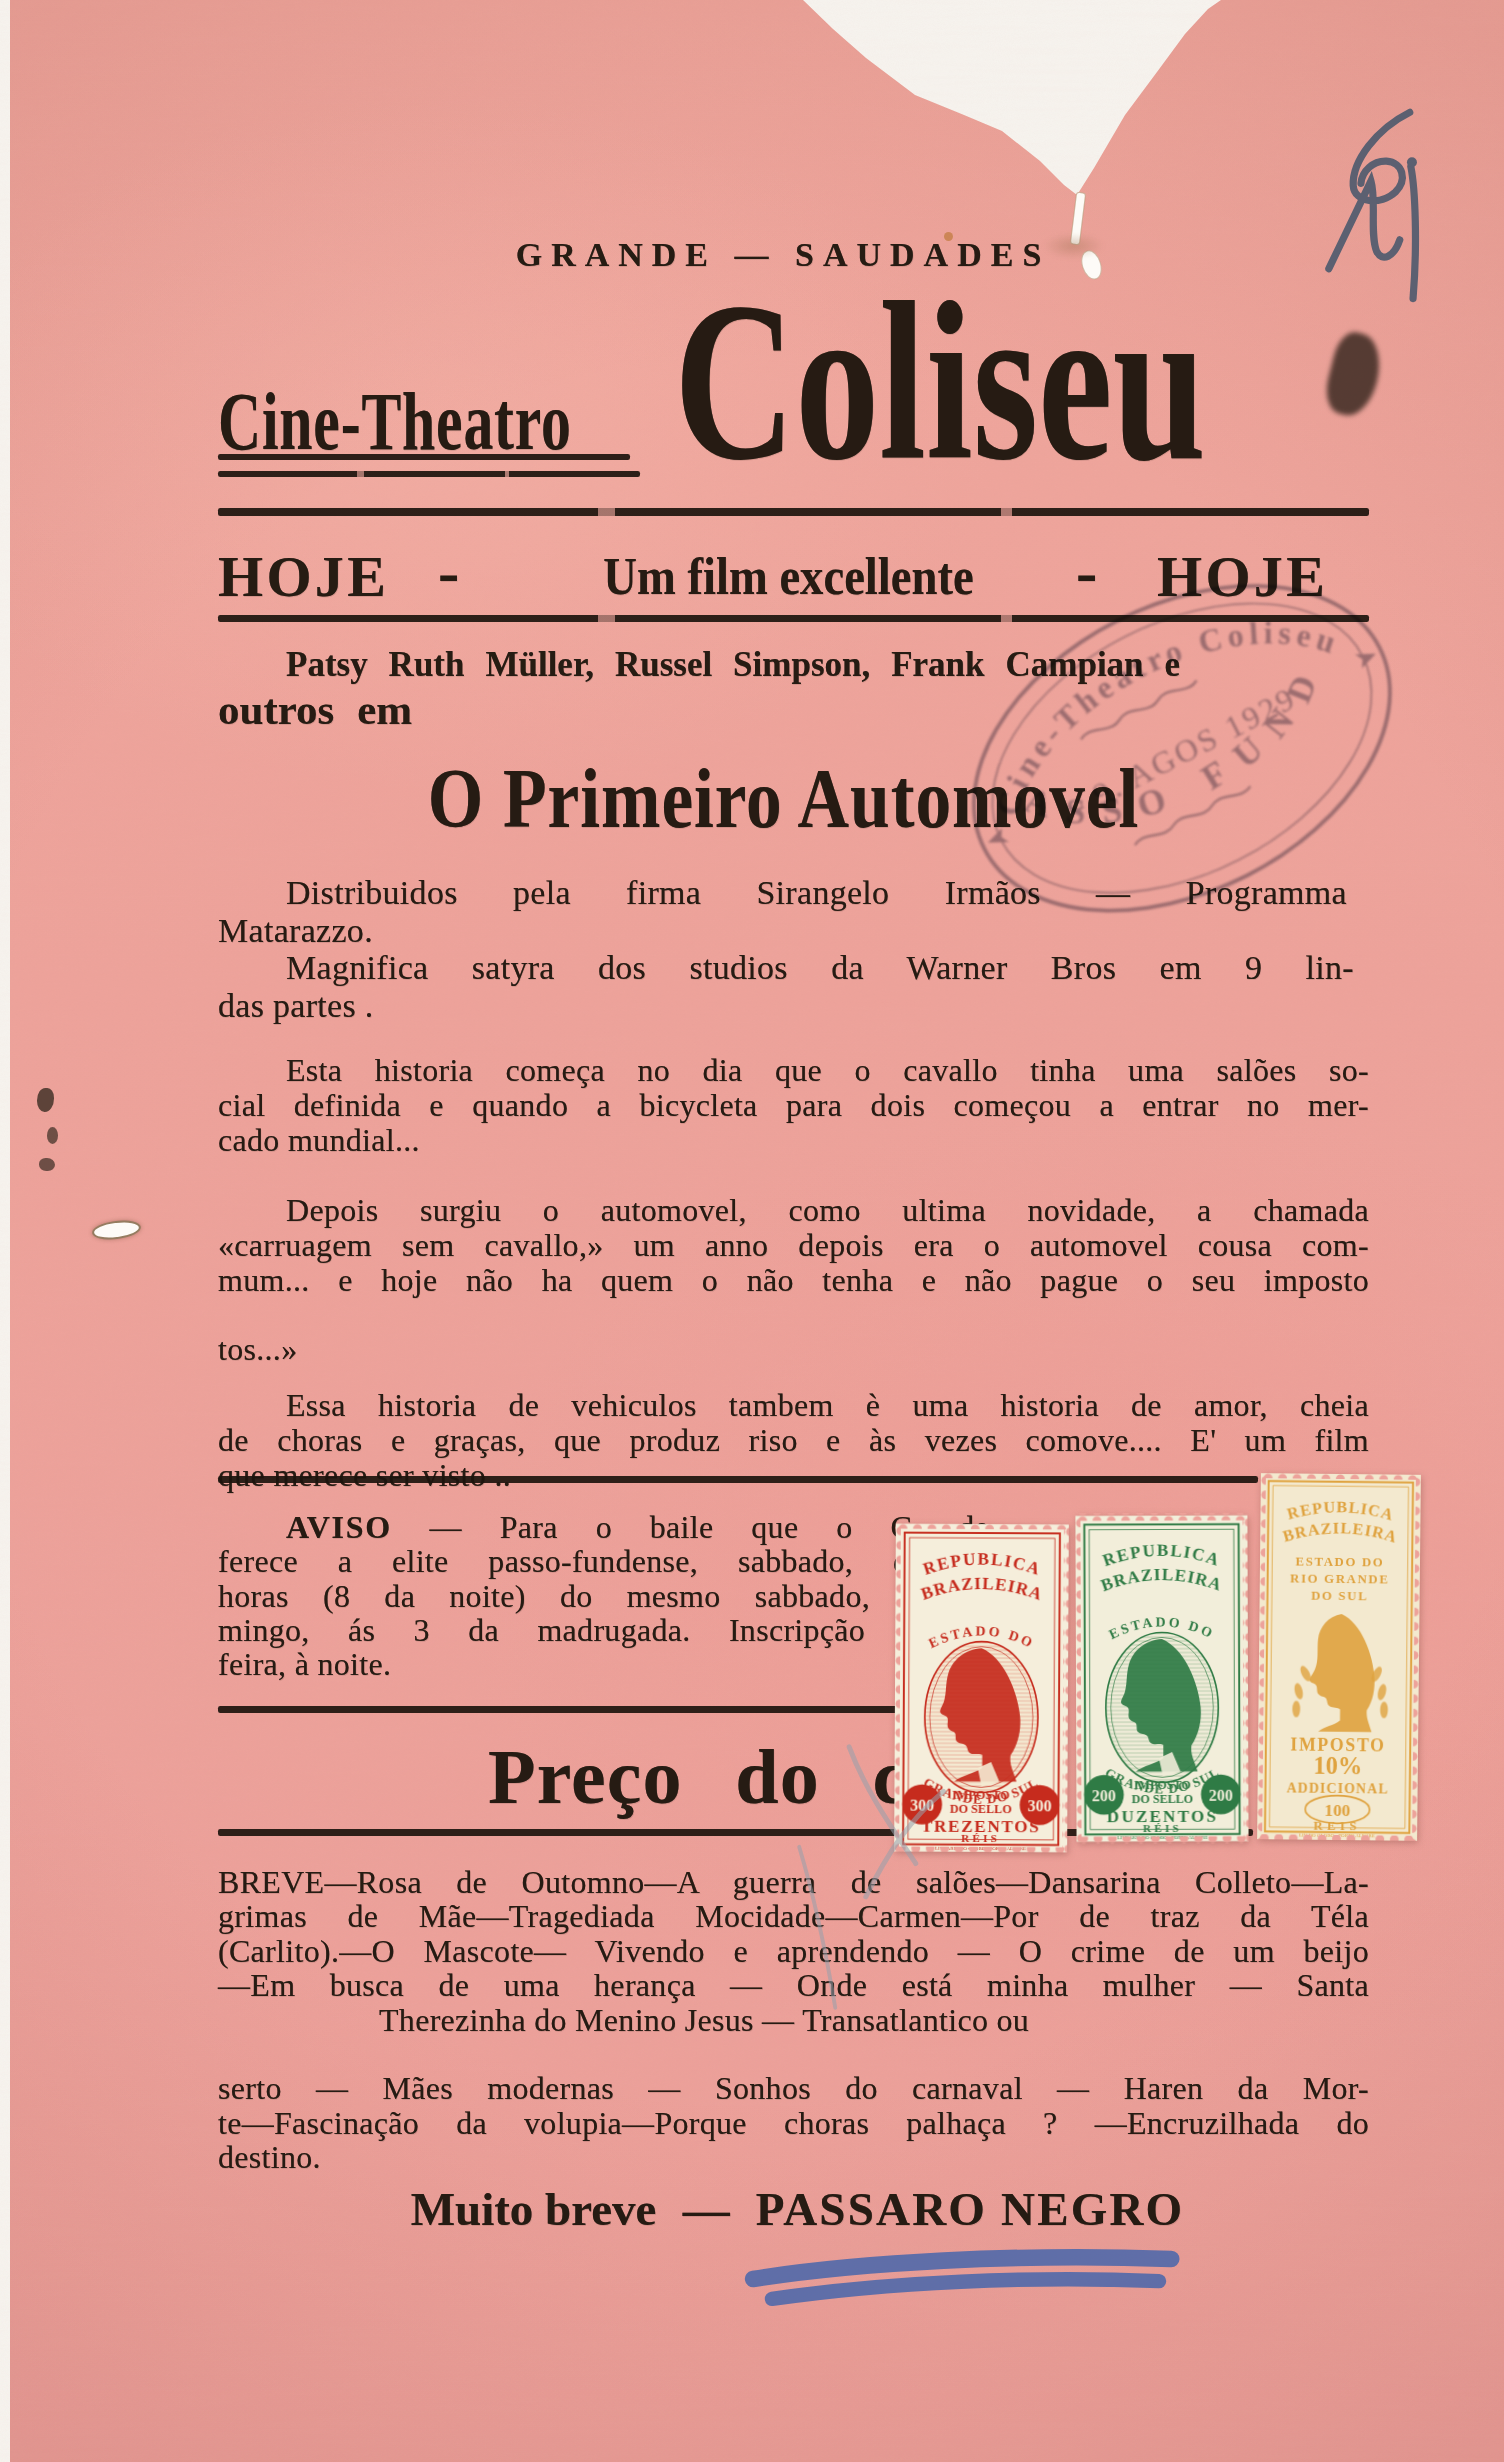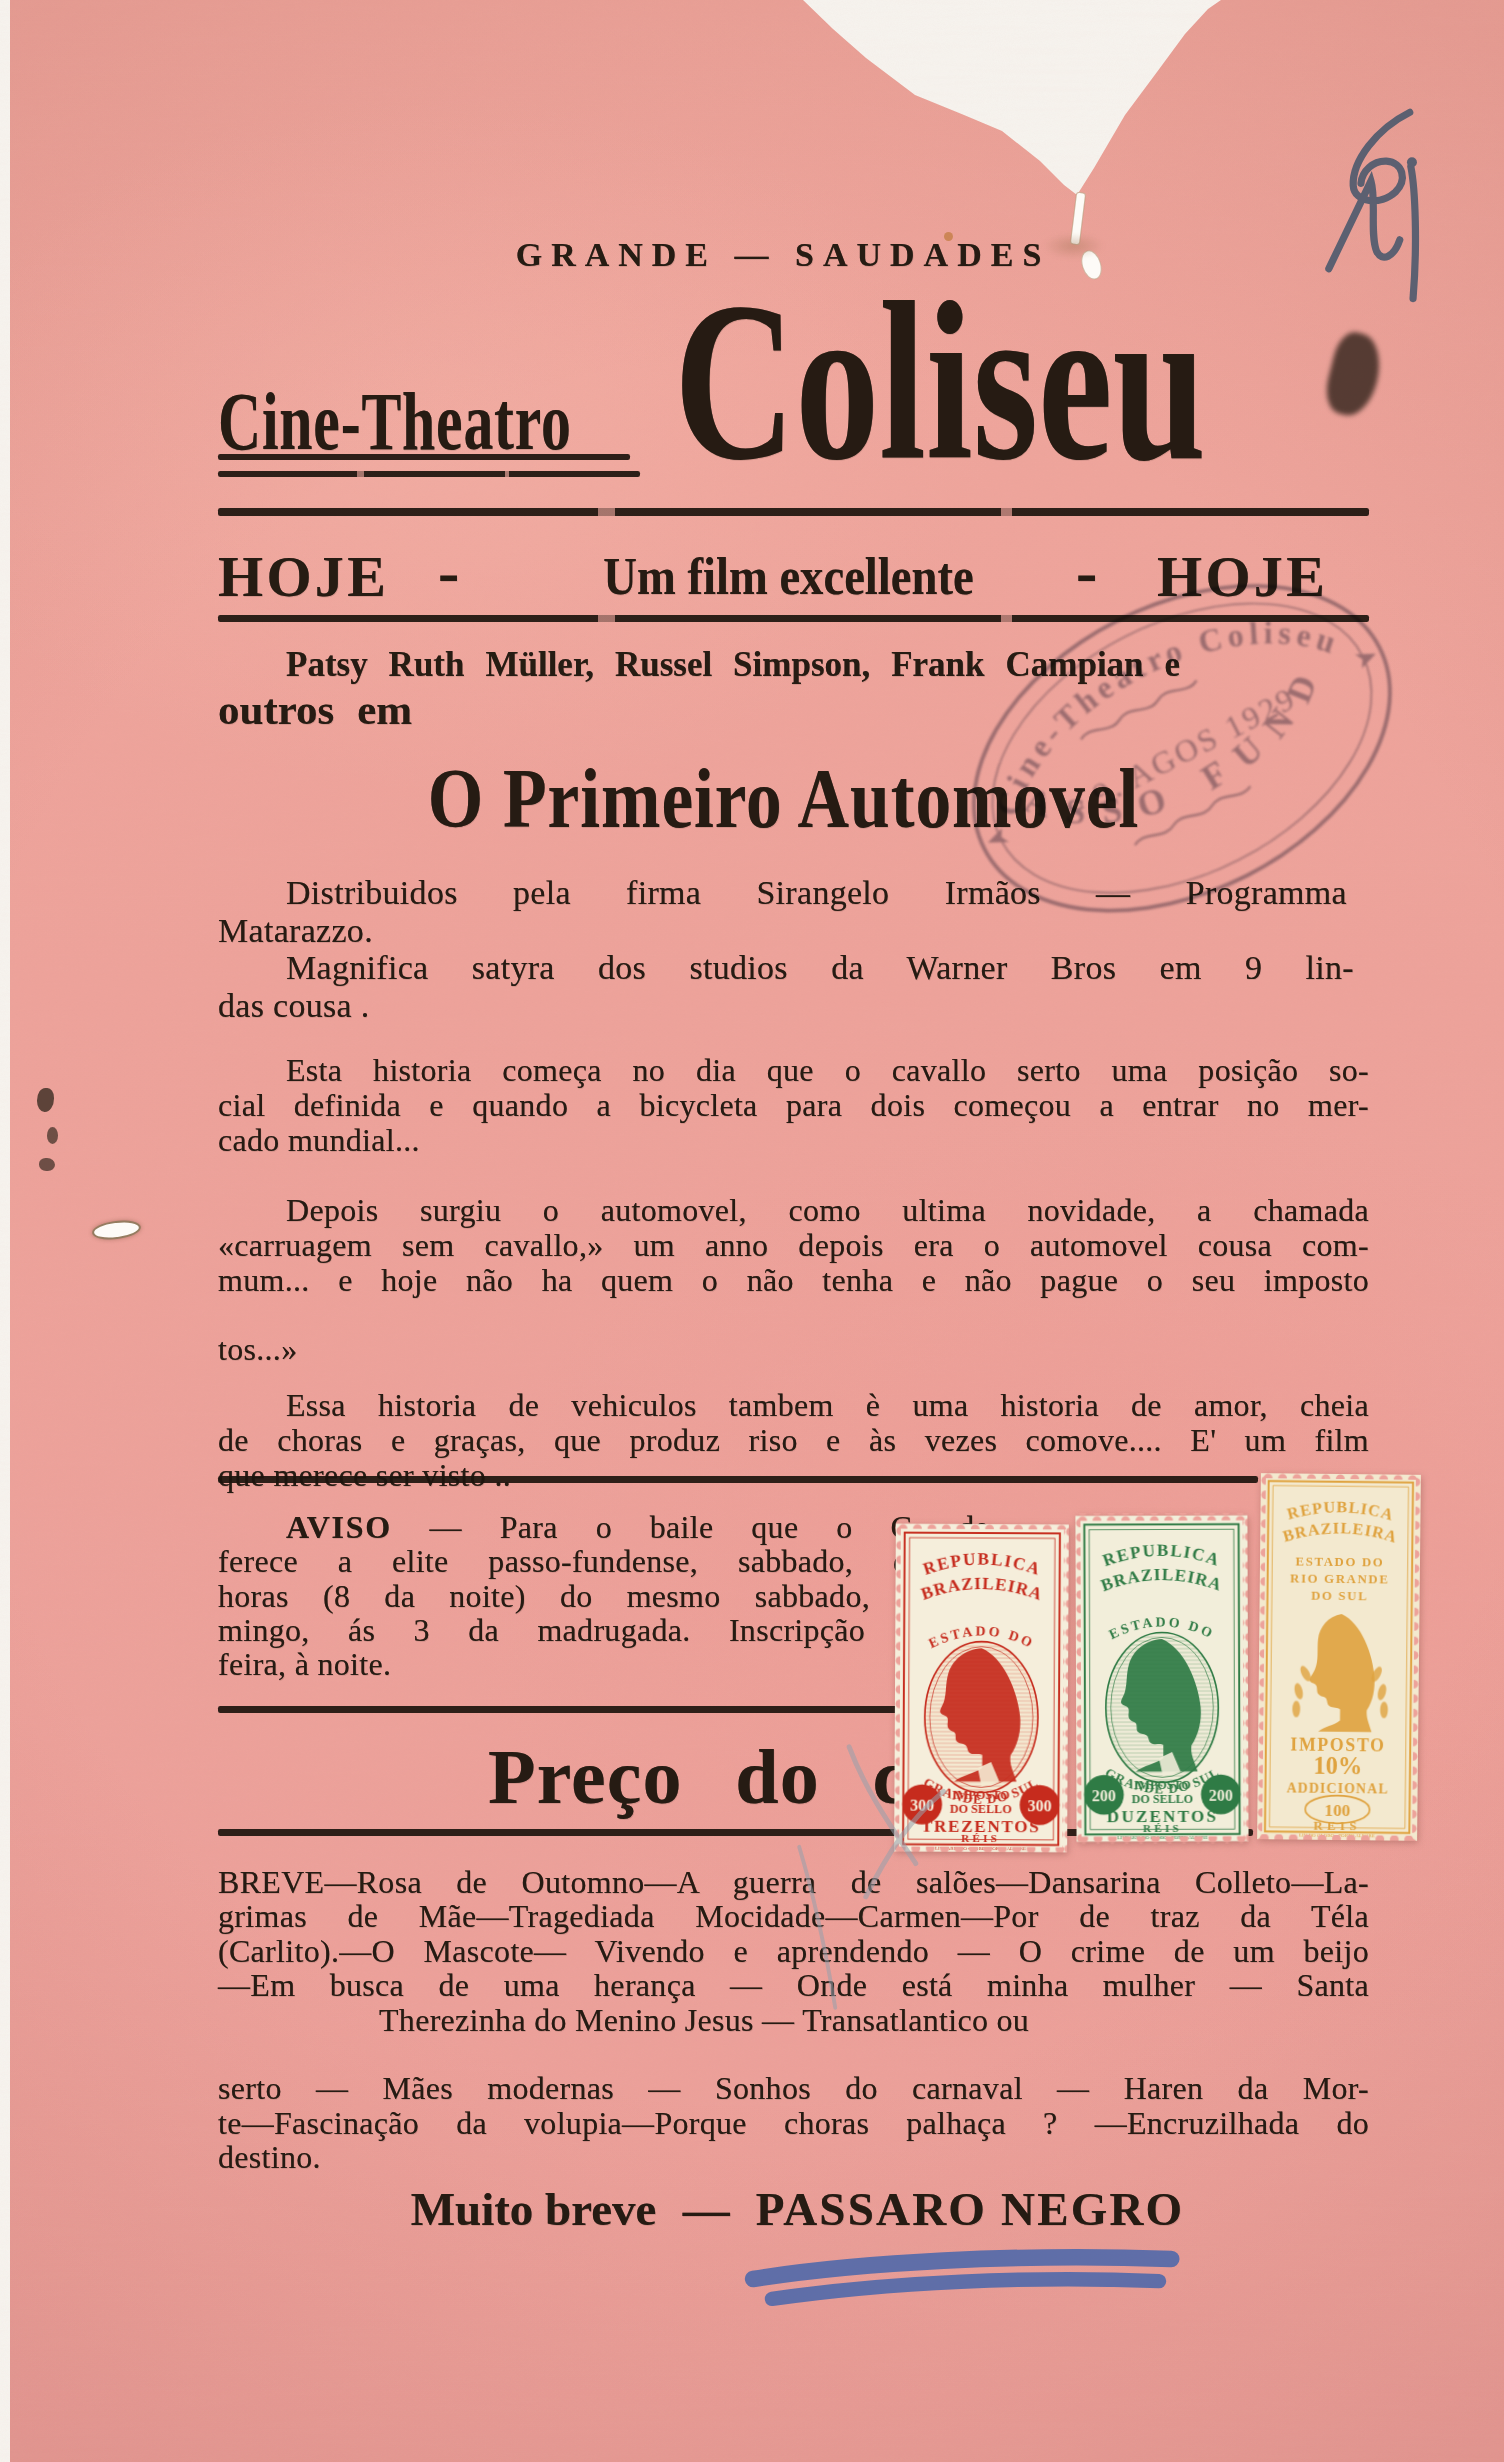--- a/index.html
+++ b/index.html
@@ -86,23 +86,23 @@
   <div class="abs ink" style="left:218px;top:645px;font-size:35px;font-weight:600;text-indent:68px;word-spacing:12.2px;white-space:nowrap;">Patsy Ruth Müller, Russel Simpson,  Frank Campian e</div>
   <div class="abs ink" style="left:218px;top:685px;font-size:43px;font-weight:600;word-spacing:12.2px;">outros em</div>
 
   <div class="abs ink" style="left:218px;top:750px;width:1130px;text-align:center;font-size:84px;font-weight:700;">
     <span class="cond" style="transform:scaleX(.85);letter-spacing:1.1px;">O Primeiro Automovel</span>
   </div>
 
   <div class="bline ink" style="left:286px;top:875px;width:1061px;font-size:34px;">Distribuidos pela firma Sirangelo Irmãos — Programma</div>
   <div class="bline short ink" style="left:218px;top:913px;font-size:34px;">Matarazzo.</div>
   <div class="bline ink" style="left:286px;top:950px;width:1068px;font-size:34px;">Magnifica satyra dos studios da Warner Bros em 9 lin-</div>
-  <div class="bline short ink" style="left:218px;top:988px;font-size:34px;">das cousa .</div>
-
-  <div class="bline ind ink" style="left:218px;top:1053px;width:1151px;">Esta historia começa no dia que o cavallo serto uma  posição so-</div>
+  <div class="bline short ink" style="left:218px;top:988px;font-size:34px;">das partes .</div>
+
+  <div class="bline ind ink" style="left:218px;top:1053px;width:1151px;">Esta historia começa no dia que o cavallo tinha uma  salões so-</div>
   <div class="bline ink" style="left:218px;top:1088px;width:1151px;">cial definida e quando a bicycleta para dois começou a entrar no mer-</div>
   <div class="bline short ink" style="left:218px;top:1123px;width:1151px;">cado mundial...</div>
 
   <div class="bline ind ink" style="left:218px;top:1193px;width:1151px;">Depois surgiu o automovel,  como ultima  novidade,  a  chamada</div>
   <div class="bline ink" style="left:218px;top:1228px;width:1151px;">«carruagem sem cavallo,» um anno depois era o automovel cousa com-</div>
   <div class="bline ink" style="left:218px;top:1263px;width:1151px;">mum... e hoje não ha quem o não tenha e não  pague  o  seu  imposto</div>
   <div class="bline short ink" style="left:218px;top:1332px;width:1151px;">tos...»</div>
 
   <div class="bline ind ink" style="left:218px;top:1354px;width:1151px;margin-top:34px;">Essa historia de vehiculos tambem è uma historia  de amor, cheia</div>
   <div class="bline ink" style="left:218px;top:1423px;width:1151px;">de choras e graças, que produz riso e às vezes comove....  E'  um film</div>

